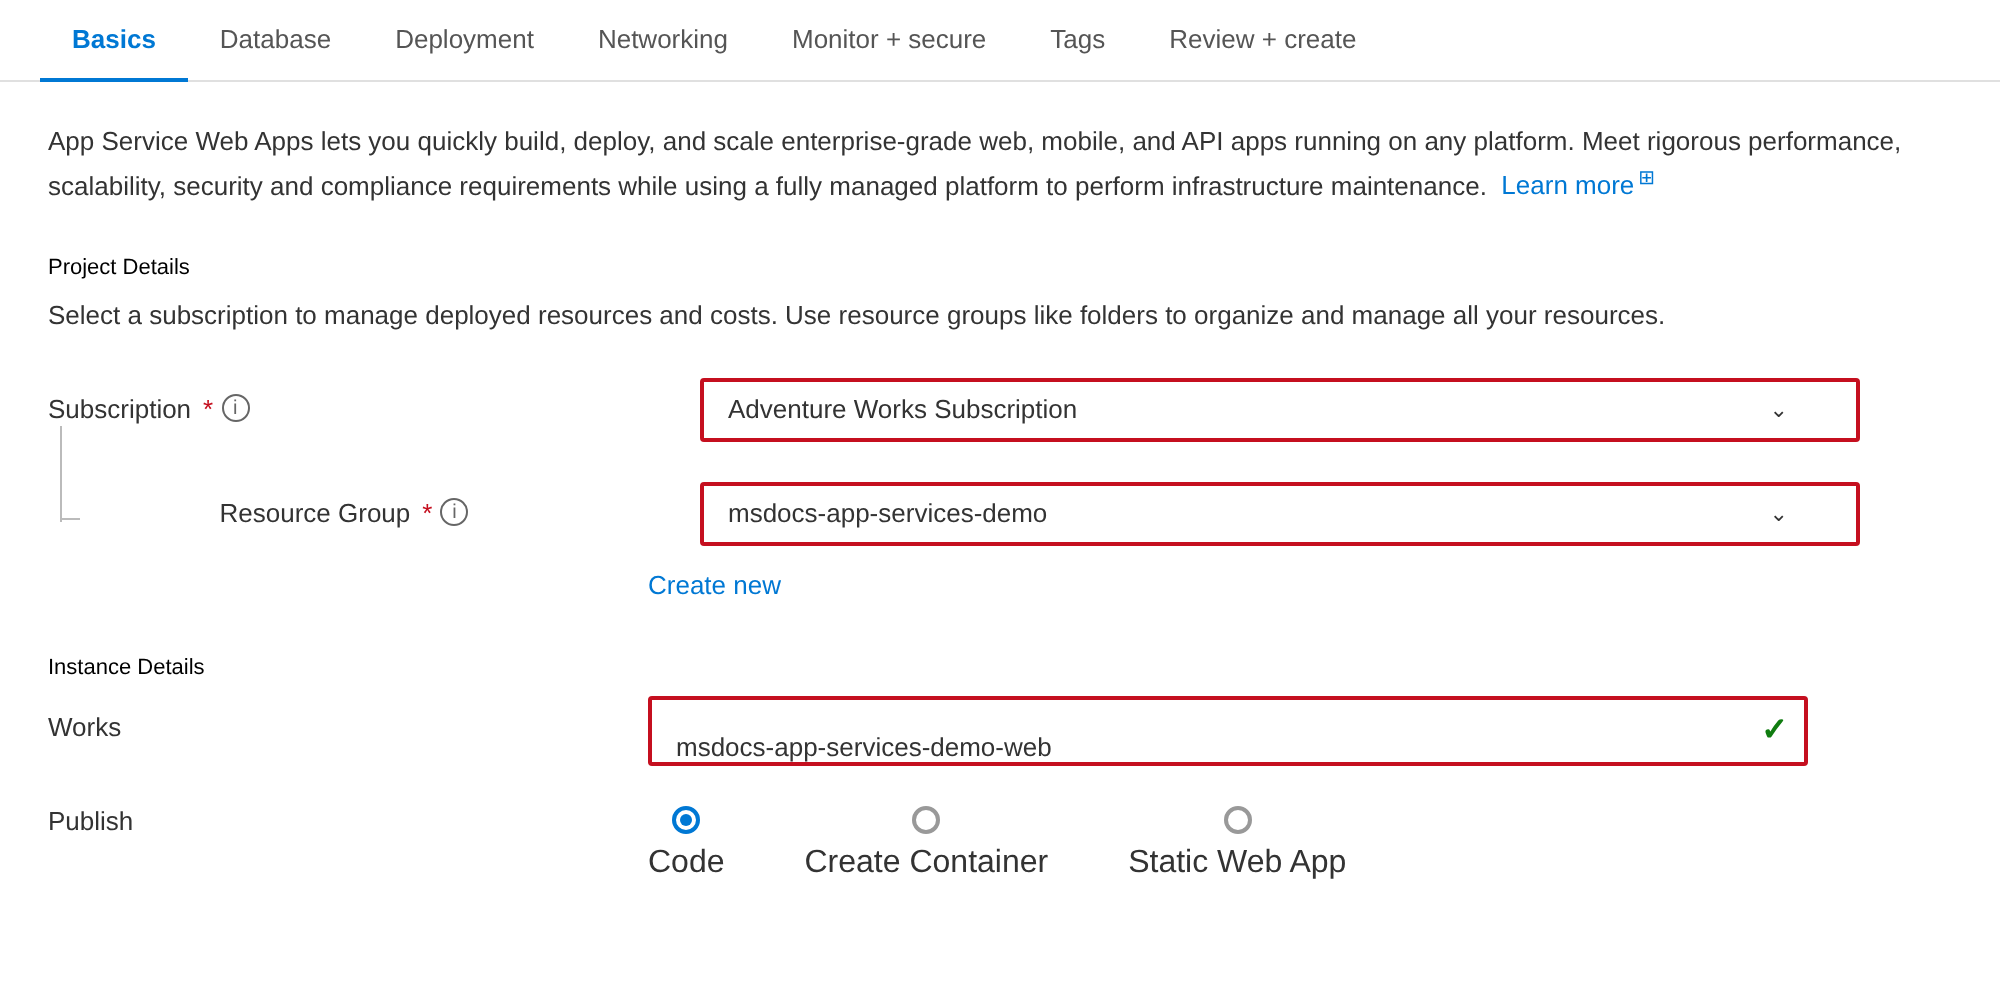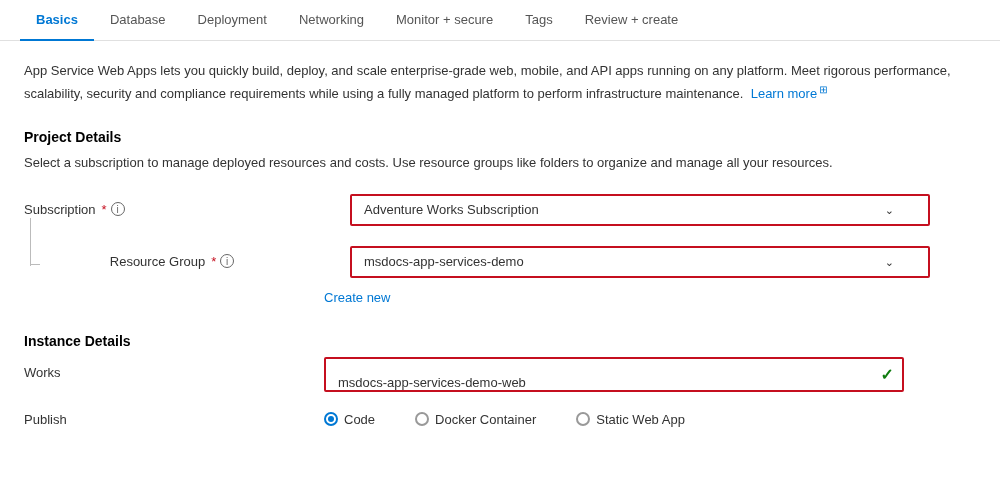--- a/index.html
+++ b/index.html
@@ -53,22 +53,22 @@
       text-decoration: none;
     }
     .external-icon {
       font-size: 10px;
       margin-left: 2px;
       vertical-align: super;
     }
 
     
     .section-title {
-      font-size: 14px;
-      font-weight: 700;
+      font-size: 11px;
+      font-weight: 400;
       color: #000;
       margin-bottom: 8px;
     }
 
     .section-description {
       font-size: 13px;
       color: #333;
       line-height: 1.6;
       max-width: 960px;
       margin-bottom: 20px;
@@ -209,25 +209,26 @@
     .radio-row {
       display: flex;
       gap: 40px;
       align-items: center;
       margin-top: 8px;
       padding-bottom: 8px;
     }
 
     .radio-option {
       display: flex;
-      align-items: flex-start;
+      align-items: center;
       gap: 6px;
-      font-size: 13px;
-      color: #333;
-      cursor: pointer;
+      font-size: 16px;
+      color: #333;
+      cursor: pointer;
+      flex-direction: column;
     }
 
     .radio-circle {
       width: 14px;
       height: 14px;
       border: 2px solid #0078d4;
       border-radius: 50%;
       display: flex;
       align-items: center;
       justify-content: center;
@@ -336,21 +337,21 @@
         </div>
       </div>
       <div class="form-control-group">
         <div class="radio-row">
           <label class="radio-option">
             <div class="radio-circle selected"></div>
             <span>Code</span>
           </label>
           <label class="radio-option">
             <div class="radio-circle empty"></div>
-            <span>Docker Container</span>
+            <span>Create Container</span>
           </label>
           <label class="radio-option">
             <div class="radio-circle empty"></div>
             <span>Static Web App</span>
           </label>
         </div>
       </div>
     </div>
 
   </div>

